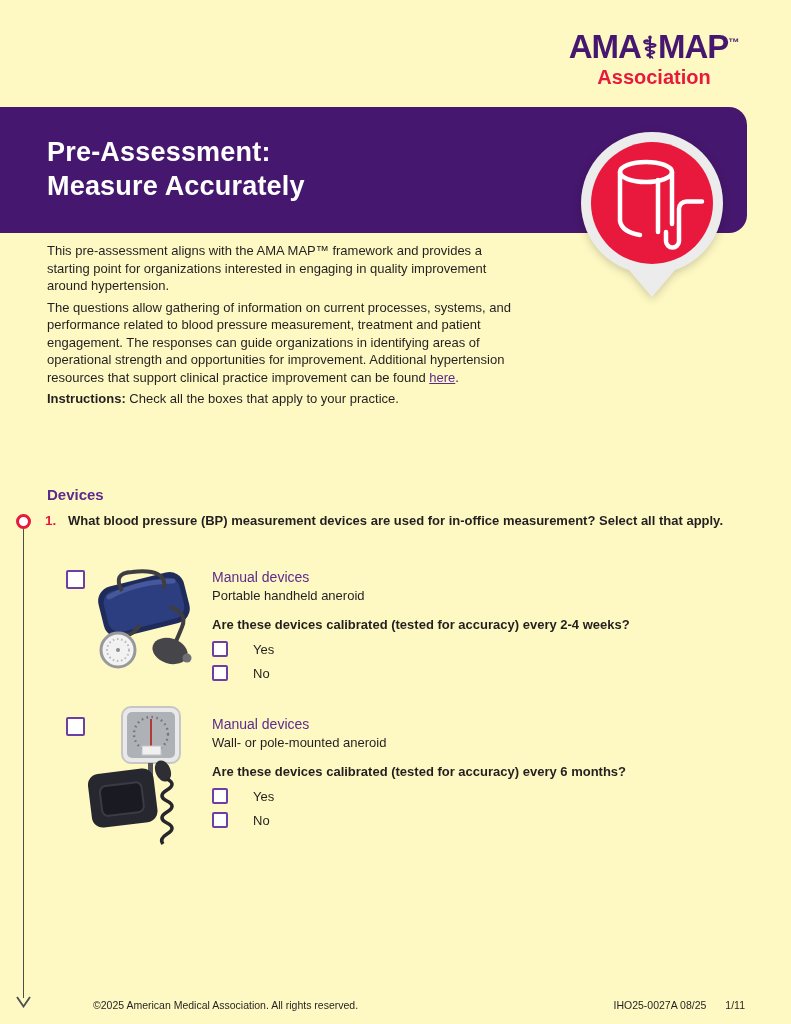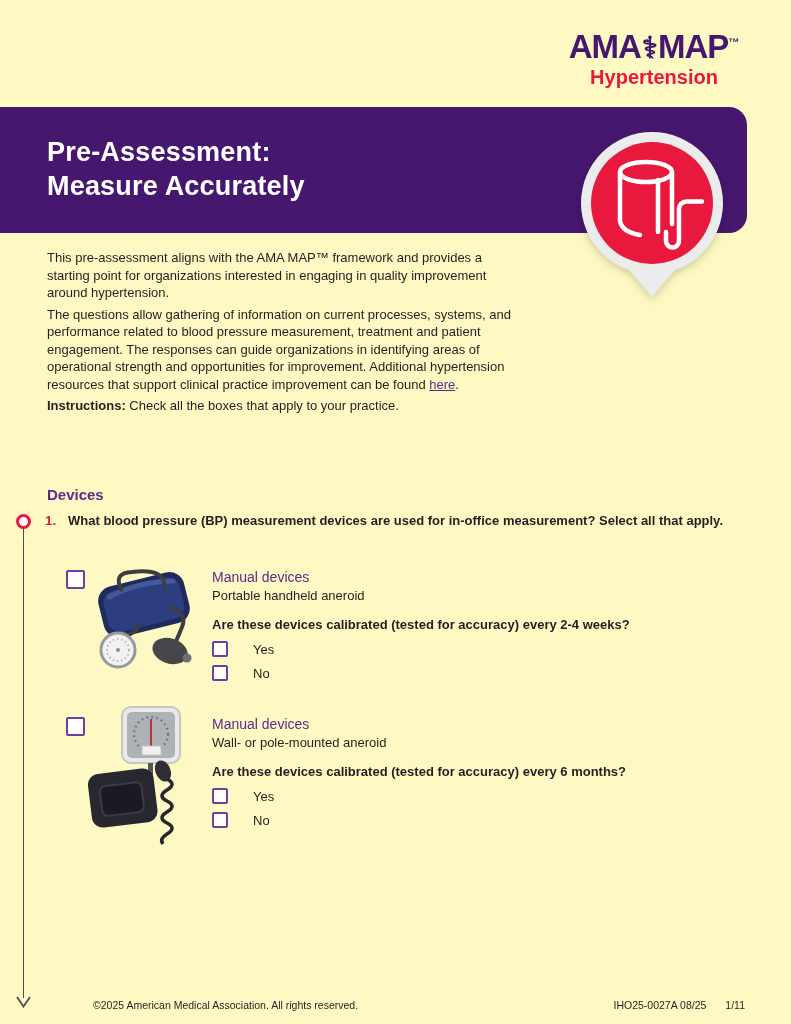--- a/index.html
+++ b/index.html
@@ -15,21 +15,21 @@
   .logo-line2 { font-weight:bold; font-size:20px; color:#E8193C; margin-top:-1px; line-height:24px; }
 
   
   .banner { position:absolute; top:107px; left:0; width:747px; height:126px;
             background:#46176E; border-radius:0 18px 18px 0; padding:28px 0 0 47px; }
   .banner-title { color:#fff; font-weight:bold; font-size:27px; line-height:34px; letter-spacing:0.2px; }
 
   .pin { position:absolute; top:128px; left:578px; filter:drop-shadow(0 3px 4px rgba(0,0,0,0.18)); }
 
   
-  .intro { position:absolute; top:249px; left:47px; width:478px; font-size:13px; line-height:17.5px; }
+  .intro { position:absolute; top:242px; left:47px; width:478px; font-size:13px; line-height:17.5px; }
   .intro p + p { margin-top:4px; }
   .intro-link { color:#5C2B8C; text-decoration:underline; }
   .instructions { margin-top:16px; }
   .instructions b { font-weight:bold; }
 
   
   .section-heading { position:absolute; top:486px; left:47px; font-size:15px; font-weight:bold; color:#5C2B8C; }
   .q-num  { position:absolute; top:513px; left:45px; font-size:13.5px; font-weight:bold; color:#E8193C; }
   .q-text { position:absolute; top:513px; left:68px; font-size:13px; font-weight:bold; white-space:nowrap; }
 
@@ -60,21 +60,21 @@
   .footer-left { position:absolute; top:999px; left:93px; font-size:10.5px; }
   .footer-right { position:absolute; top:999px; right:46px; font-size:10.5px; display:flex; gap:19px; }
 </style>
 </head>
 <body>
 
 <div class="page">
 
   <div class="logo">
     <div class="logo-line1"><span>AMA</span><span class="logo-caduceus">⚕</span><span>MAP</span><span class="logo-tm">™</span></div>
-    <div class="logo-line2">Hypertension</div>
+    <div class="logo-line2">Association</div>
   </div>
 
   <div class="banner">
     <div class="banner-title">
       <div>Pre-Assessment:</div>
       <div>Measure Accurately</div>
     </div>
   </div>
 
   <svg class="pin" width="148" height="172" viewBox="0 0 148 172">

